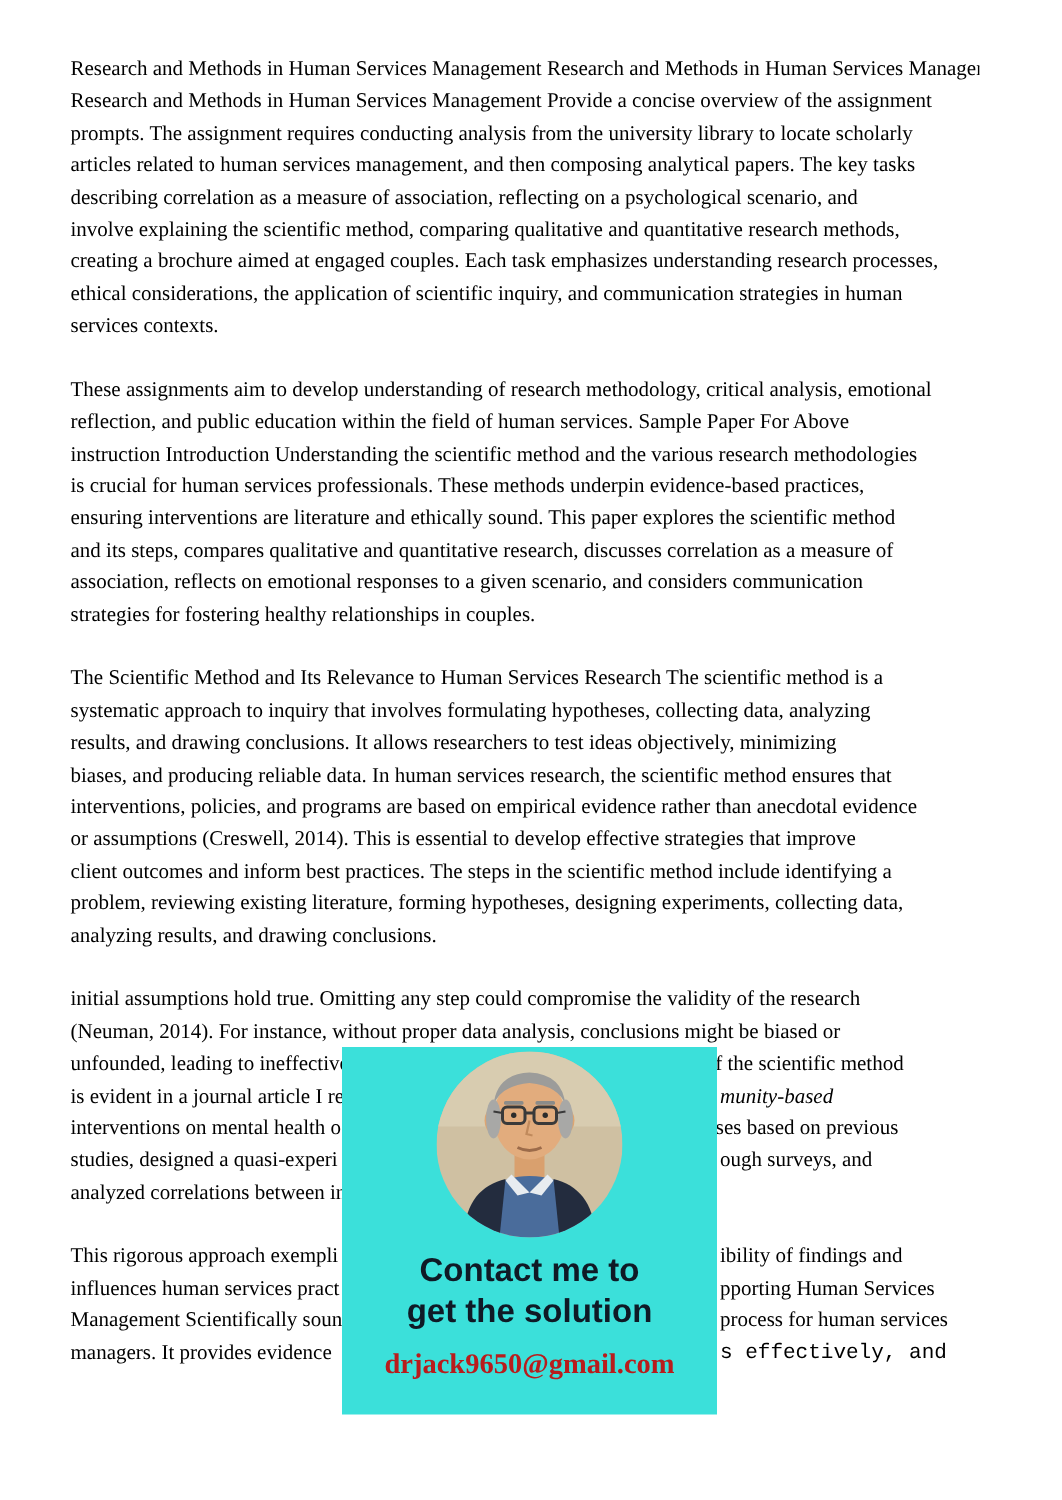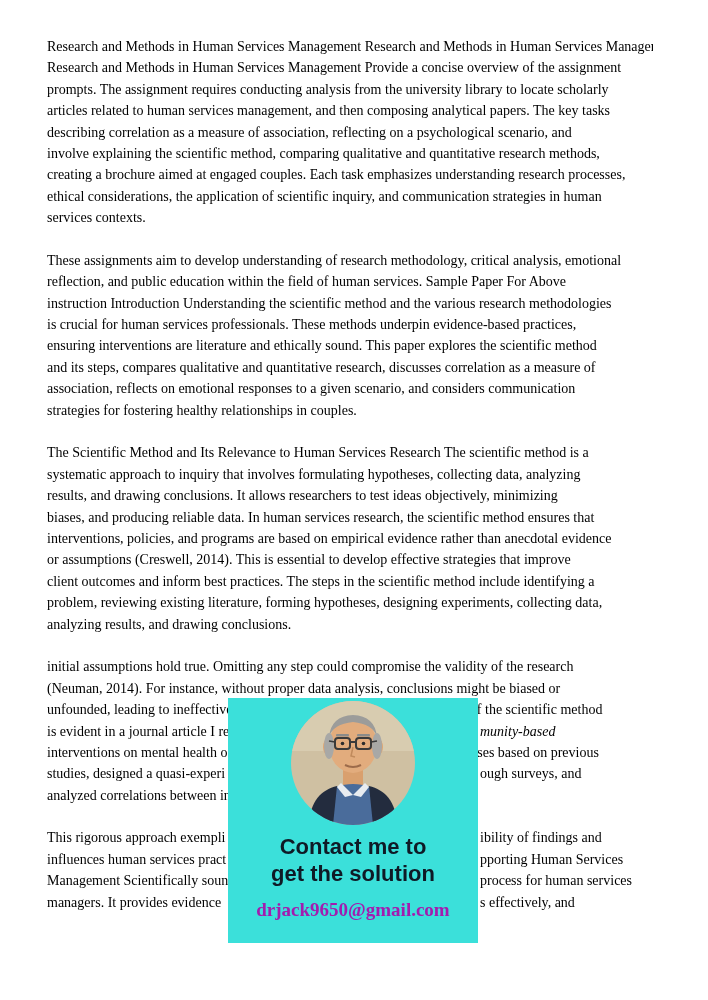--- a/index.html
+++ b/index.html
@@ -25,21 +25,21 @@
   }
   .photo svg{display:block;width:100%;height:100%;}
   .contact{
     position:absolute;top:135px;left:0;width:100%;text-align:center;
     font-family:"Liberation Sans",sans-serif;font-weight:700;
     font-size:22px;line-height:27px;color:var(--contact-color,#0f1a26);
   }
   .email{
     position:absolute;top:201px;left:0;width:100%;text-align:center;
     font-family:"Liberation Serif",serif;font-weight:700;
-    font-size:19px;color:#a21caf;
+    font-size:19px;color:#b91c1c;
   }
 </style>
 </head>
 <body>
 
 <div class="page">
 
   <div id="doc" class="doc">
       <div class="para">
         <div class="line">Research and Methods in Human Services Management Research and Methods in Human Services Management</div>
@@ -79,21 +79,21 @@
         <div class="line">unfounded, leading to ineffective or harmful interventions. The application of the scientific method</div>
         <div class="line split"><span>is evident in a journal article I re</span><span class="frag-right" style="left: 433px; font-style: italic;">munity-based</span></div>
         <div class="line split"><span>interventions on mental health o</span><span class="frag-right" style="left: 417px; font-family: Liberation Serif, serif;">heses based on previous</span></div>
         <div class="line split"><span>studies, designed a quasi-experi</span><span class="frag-right" style="left: 433px;">ough surveys, and</span></div>
         <div class="line split"><span>analyzed correlations between in</span></div>
       </div>
       <div class="para">
         <div class="line split"><span>This rigorous approach exempli</span><span class="frag-right" style="left: 433px;">ibility of findings and</span></div>
         <div class="line split"><span>influences human services pract</span><span class="frag-right" style="left: 433px;">pporting Human Services</span></div>
         <div class="line split"><span>Management Scientifically soun</span><span class="frag-right" style="left: 433px;">process for human services</span></div>
-        <div class="line split"><span>managers. It provides evidence</span><span class="frag-right" style="left: 433px;">s effectively, and</span></div>
+        <div class="line split"><span>managers. It provides evidence</span><span class="frag-right" style="left: 433px; font-family: Liberation Mono, monospace;">s effectively, and</span></div>
       </div>
     </div>
 
   <div class="overlay">
     <div class="photo">
       <svg viewBox="0 0 124 124" xmlns="http://www.w3.org/2000/svg">
 
         <rect x="0" y="0" width="124" height="124" fill="#cfc0a2"></rect>
         <rect x="0" y="0" width="124" height="50" fill="#d8ccb0"></rect>
 

